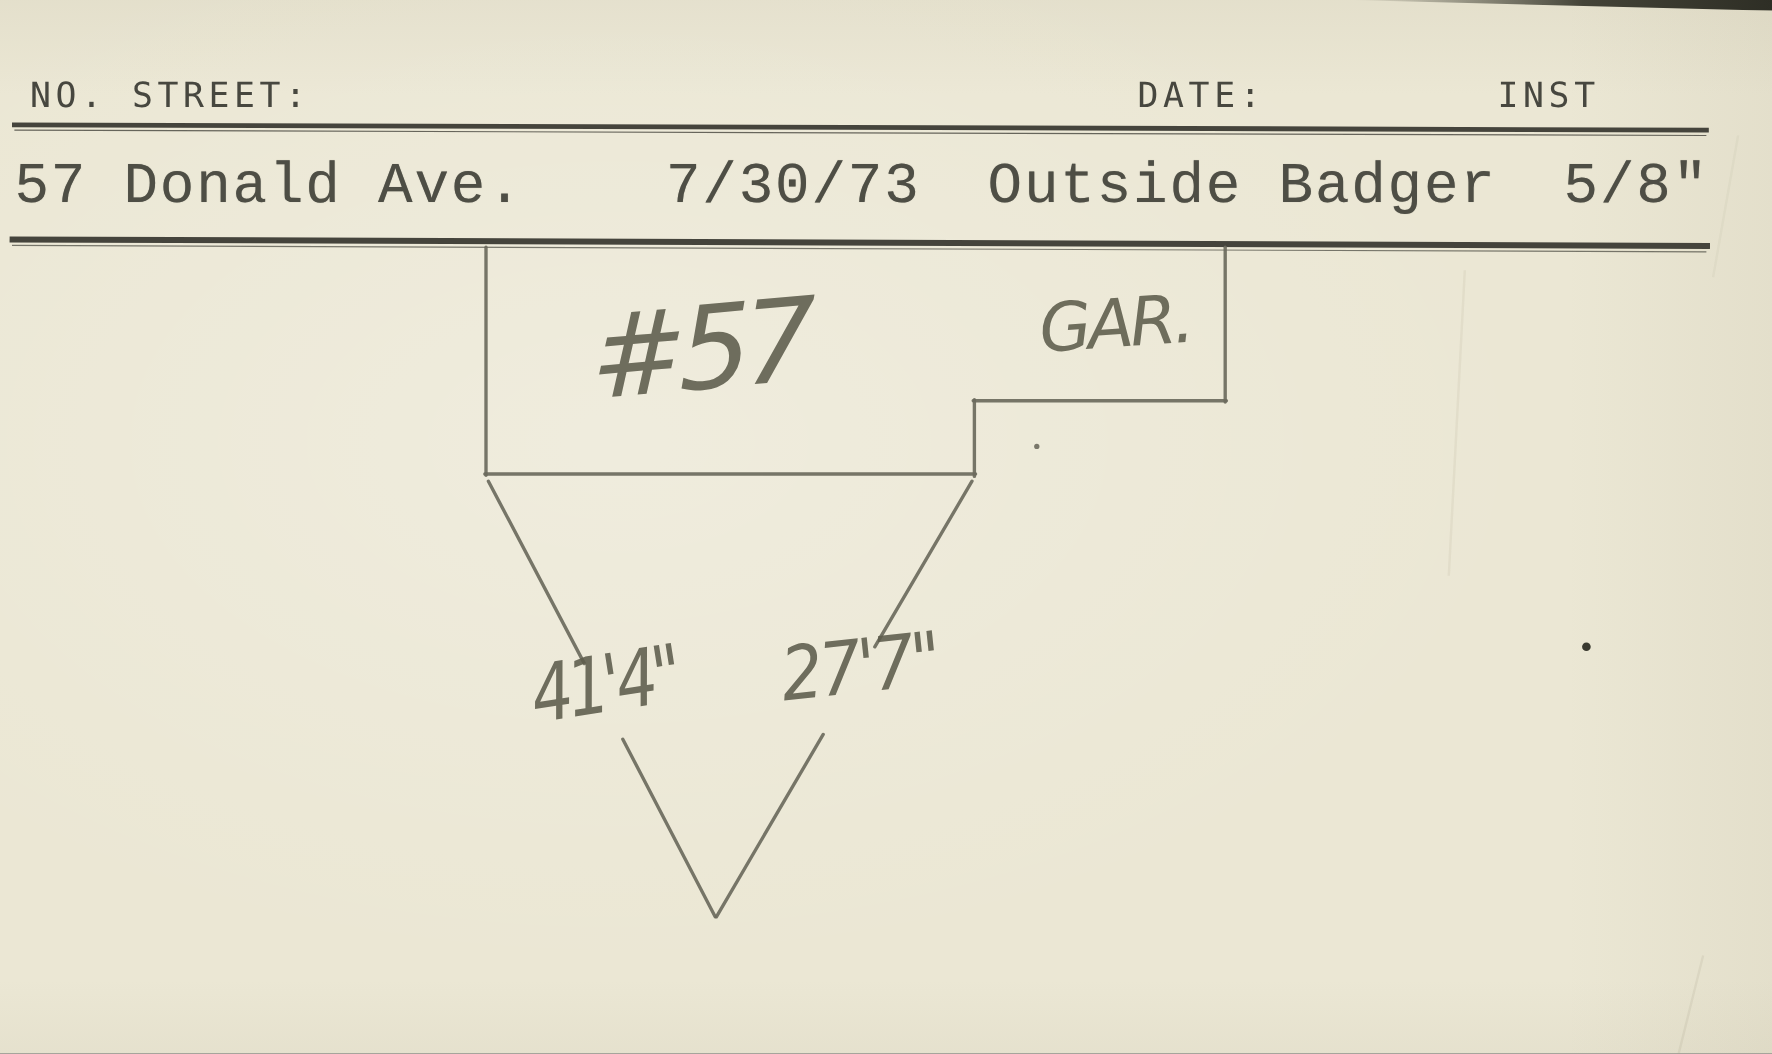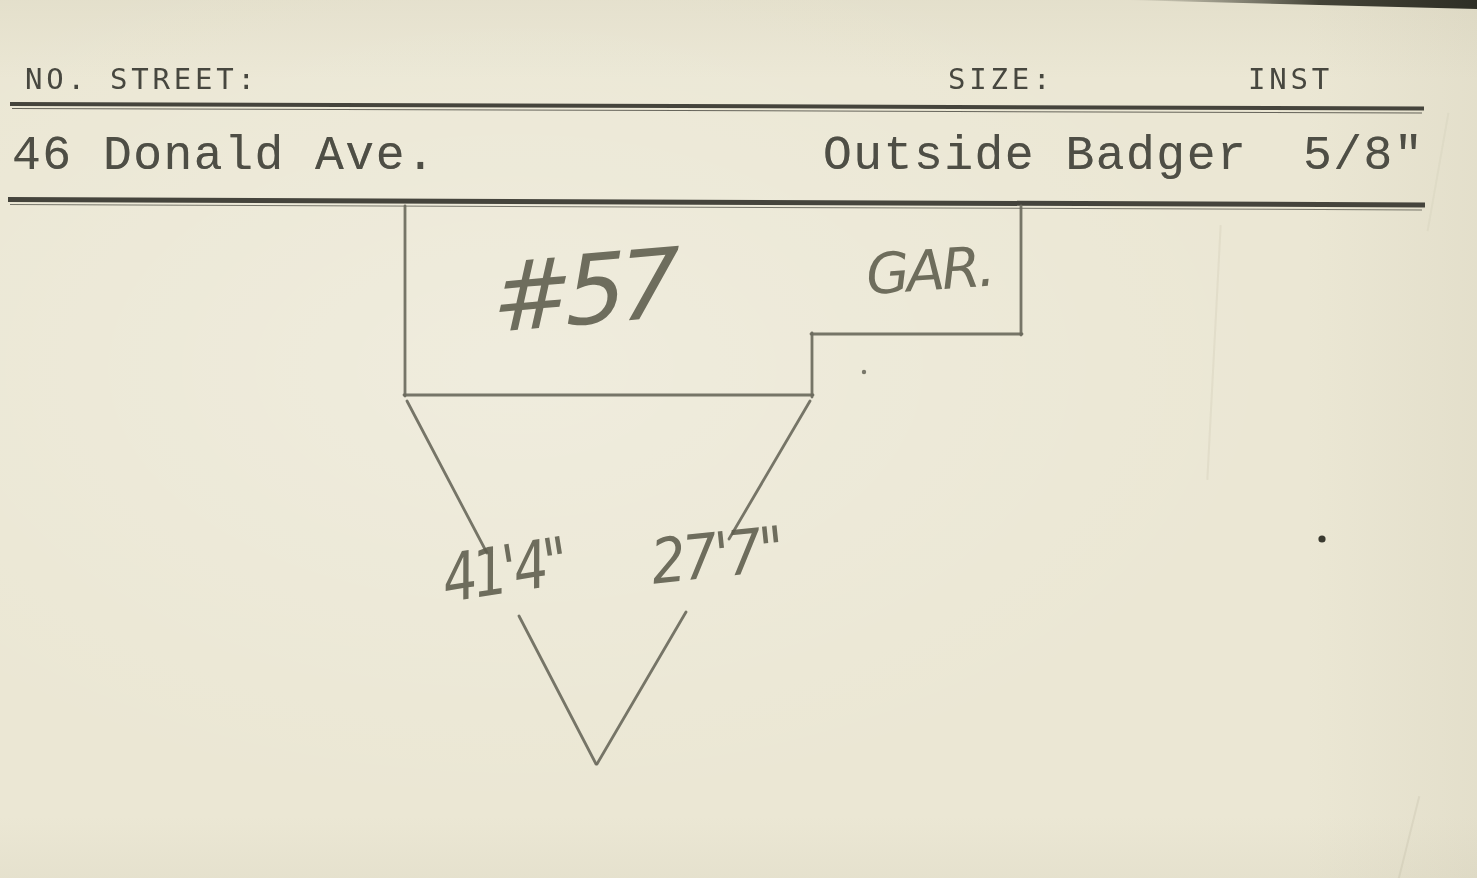--- a/index.html
+++ b/index.html
@@ -81,27 +81,28 @@
 <body>
 
 <div class="card">
 
   <div class="crease crease-1"></div>
   <div class="crease crease-2"></div>
   <div class="crease crease-3"></div>
   <div class="corner-wedge"></div>
 
   <div class="hlabel" style="left:25px">NO. STREET:</div>
-  <div class="hlabel" style="left:948px">SIZE:</div>
+  <div class="hlabel" style="left:948px">DATE:</div>
   <div class="hlabel" style="left:1248px">INST</div>
 
   <div class="rule rule1-main"></div>
   <div class="rule rule1-thin"></div>
 
-  <div class="vlabel" style="left:12px">46 Donald Ave.</div>
+  <div class="vlabel" style="left:12px">57 Donald Ave.</div>
+  <div class="vlabel" style="left:555px">7/30/73</div>
   <div class="vlabel" style="left:823px">Outside Badger</div>
   <div class="vlabel" style="left:1303px">5/8"</div>
 
   <div class="rule rule2-main"></div>
   <div class="rule rule2-thin"></div>
 
   <svg class="sketch" width="1477" height="878" viewBox="0 0 1477 878">
     <path class="pencil-line" d="M405,206 L405,396"></path>
     <path class="pencil-line" d="M404,395 L813,395"></path>
     <path class="pencil-line" d="M812,397 L812,333"></path>

